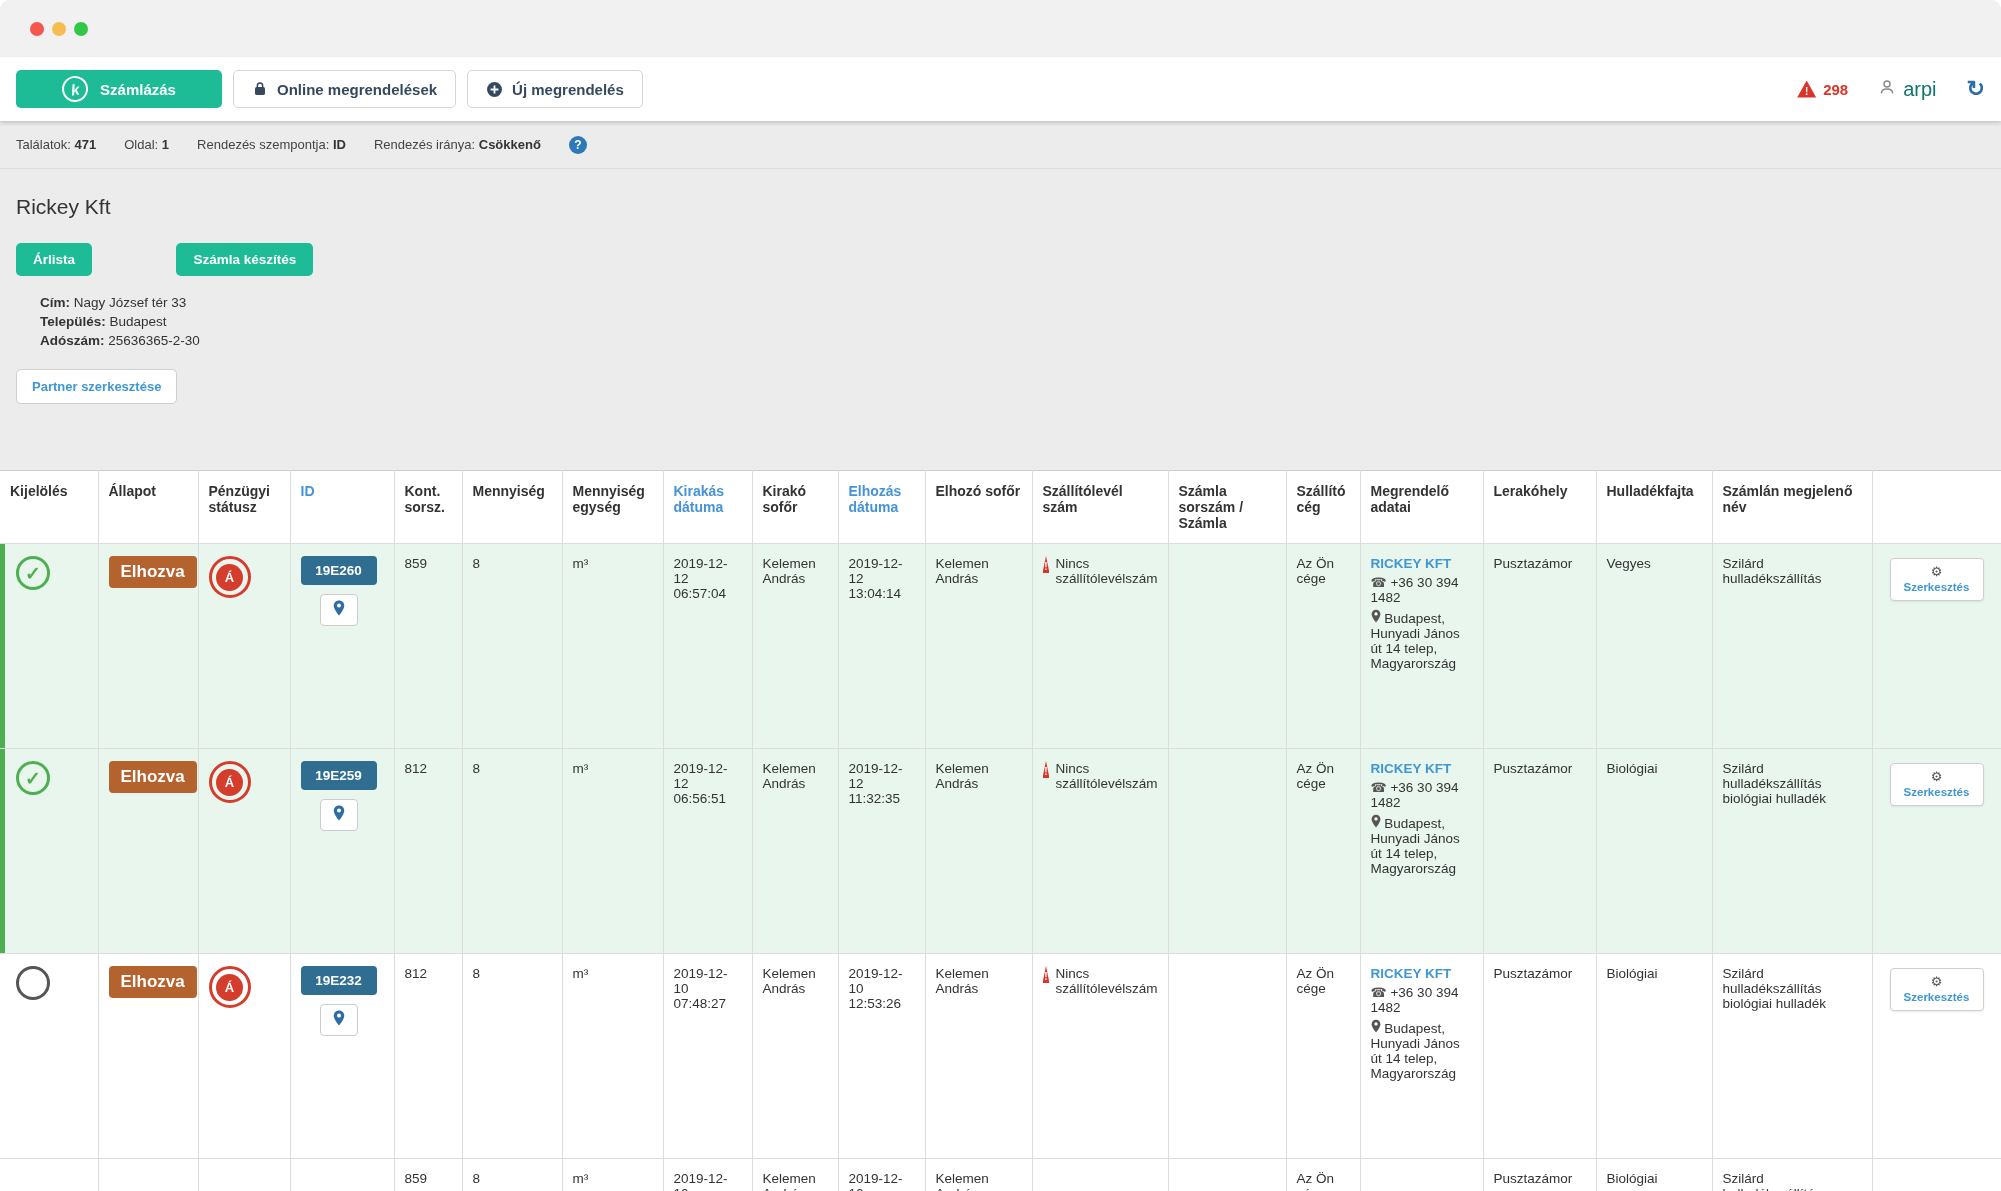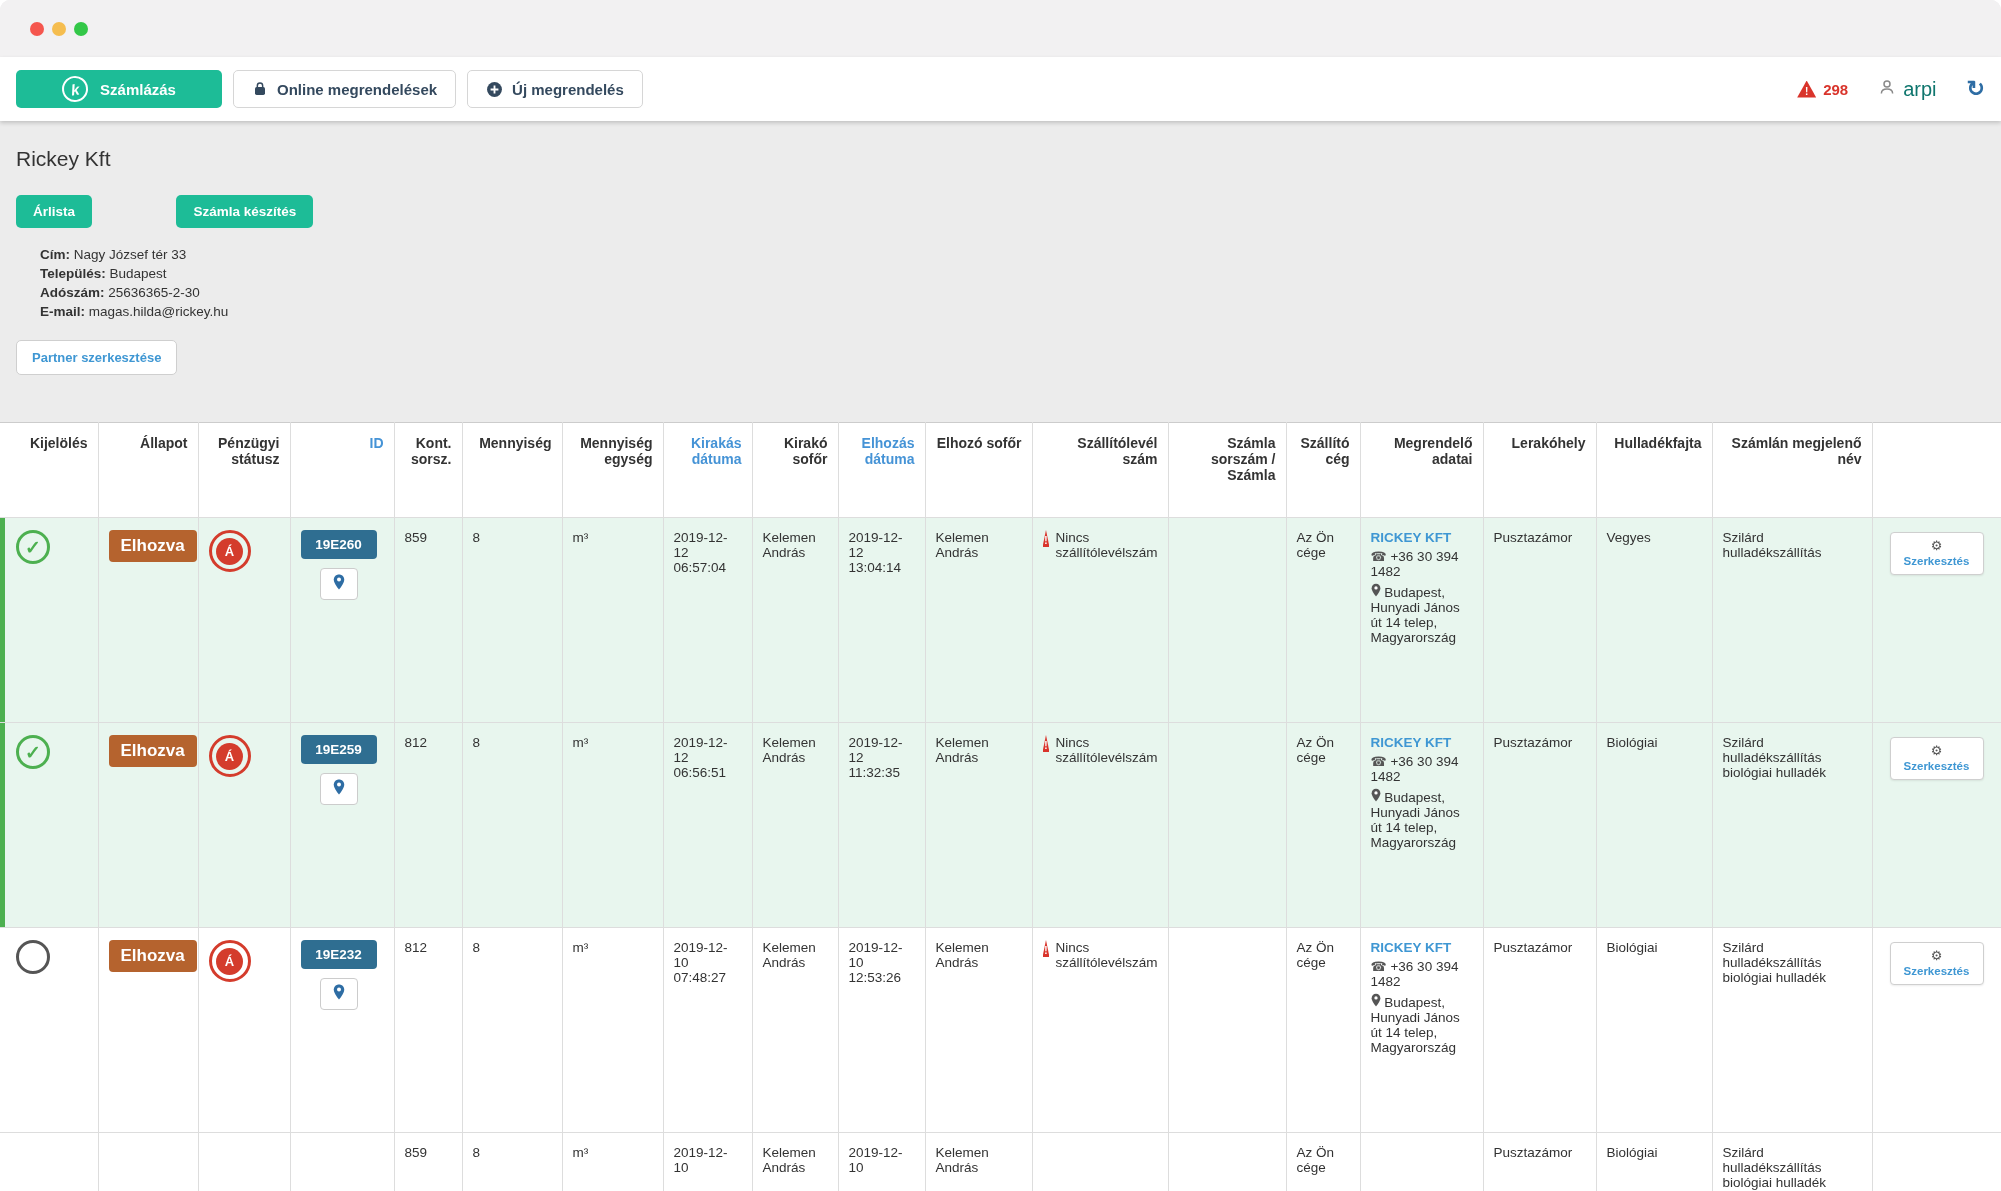--- a/index.html
+++ b/index.html
@@ -45,21 +45,21 @@
   .btn-szamla { margin-left:80px; }
   .pdetails { margin-top:18px; font-size:13.5px; line-height:1.4;margin-left:24px; }
   .pdetails b { color:#333; }
   .btn-partner-edit { margin-top:18px; background:#fff; border:1px solid #cfcfcf; border-radius:5px;
     color:#3f97d3; font-weight:bold; font-size:13px; padding:9px 15px; cursor:pointer; }
 
   
   table { width:2001px; border-collapse:collapse; table-layout:fixed; background:#fff; border-top:1px solid #ccc; }
   th, td { border-right:1px solid #ddd; border-bottom:1px solid #ddd; vertical-align:top;
     padding:12px 10px; font-size:13.5px; text-align:left; overflow:hidden; }
-  th { font-size:14px; font-weight:bold; color:#333; background:#fff; height:95px;text-align:right; }
+  th { font-size:14px; font-weight:bold; color:#333; background:#fff; height:73px; }
   th.sort { color:#4593d6; cursor:pointer; }
   tbody tr { height:205px; }
   tr.selected td { background:#e8f6ee; }
   tr.selected td:first-child { box-shadow:inset 5px 0 0 #4db050; }
 
   .selcircle { width:34px; height:34px; border:3px solid #555; border-radius:50%; display:inline-flex;
     align-items:center; justify-content:center; margin-left:6px; cursor:pointer; background:transparent; }
   tr.selected .selcircle { border-color:#4db050; color:#4db050; font-size:19px; font-weight:bold; }
   .selmark { display:none; }
   tr.selected .selmark { display:inline; }
@@ -126,32 +126,38 @@
         <svg width="18" height="18" viewBox="0 0 24 24">
           <circle cx="12" cy="8" r="4" fill="none" stroke="#8a8a8a" stroke-width="2"></circle>
           <path d="M4.5 20.5c0-4 3.5-6 7.5-6s7.5 2 7.5 6" fill="none" stroke="#8a8a8a" stroke-width="2"></path>
         </svg>
         <span>arpi</span>
       </span>
       <span class="refresh">↻</span>
     </div>
   </div>
 
+  <div class="statusbar">
+    <span><span>Találatok:</span> <b>471</b></span>
+    <span><span>Oldal:</span> <b>1</b></span>
+    <span><span>Rendezés szempontja:</span> <b>ID</b></span>
+    <span><span>Rendezés iránya:</span> <b>Csökkenő</b></span>
+    <span class="help-ic">?</span>
+  </div>
 
   <div class="partner">
     <h1>Rickey Kft</h1>
     <div>
       <button class="btn-teal">Árlista</button>
       <button class="btn-teal btn-szamla">Számla készítés</button>
     </div>
     <div class="pdetails">
       <div><b>Cím:</b> <span>Nagy József tér 33</span></div>
       <div><b>Település:</b> <span>Budapest</span></div>
       <div><b>Adószám:</b> <span>25636365-2-30</span></div>
-      <div><b>E-mail:</b> <span>magas.hilda@rickey.hu</span></div>
     </div>
     <button class="btn-partner-edit">Partner szerkesztése</button>
   </div>
 
   <table>
     <colgroup>
       <col style="width:98px">
         <col style="width:100px">
         <col style="width:92px">
         <col style="width:104px">

